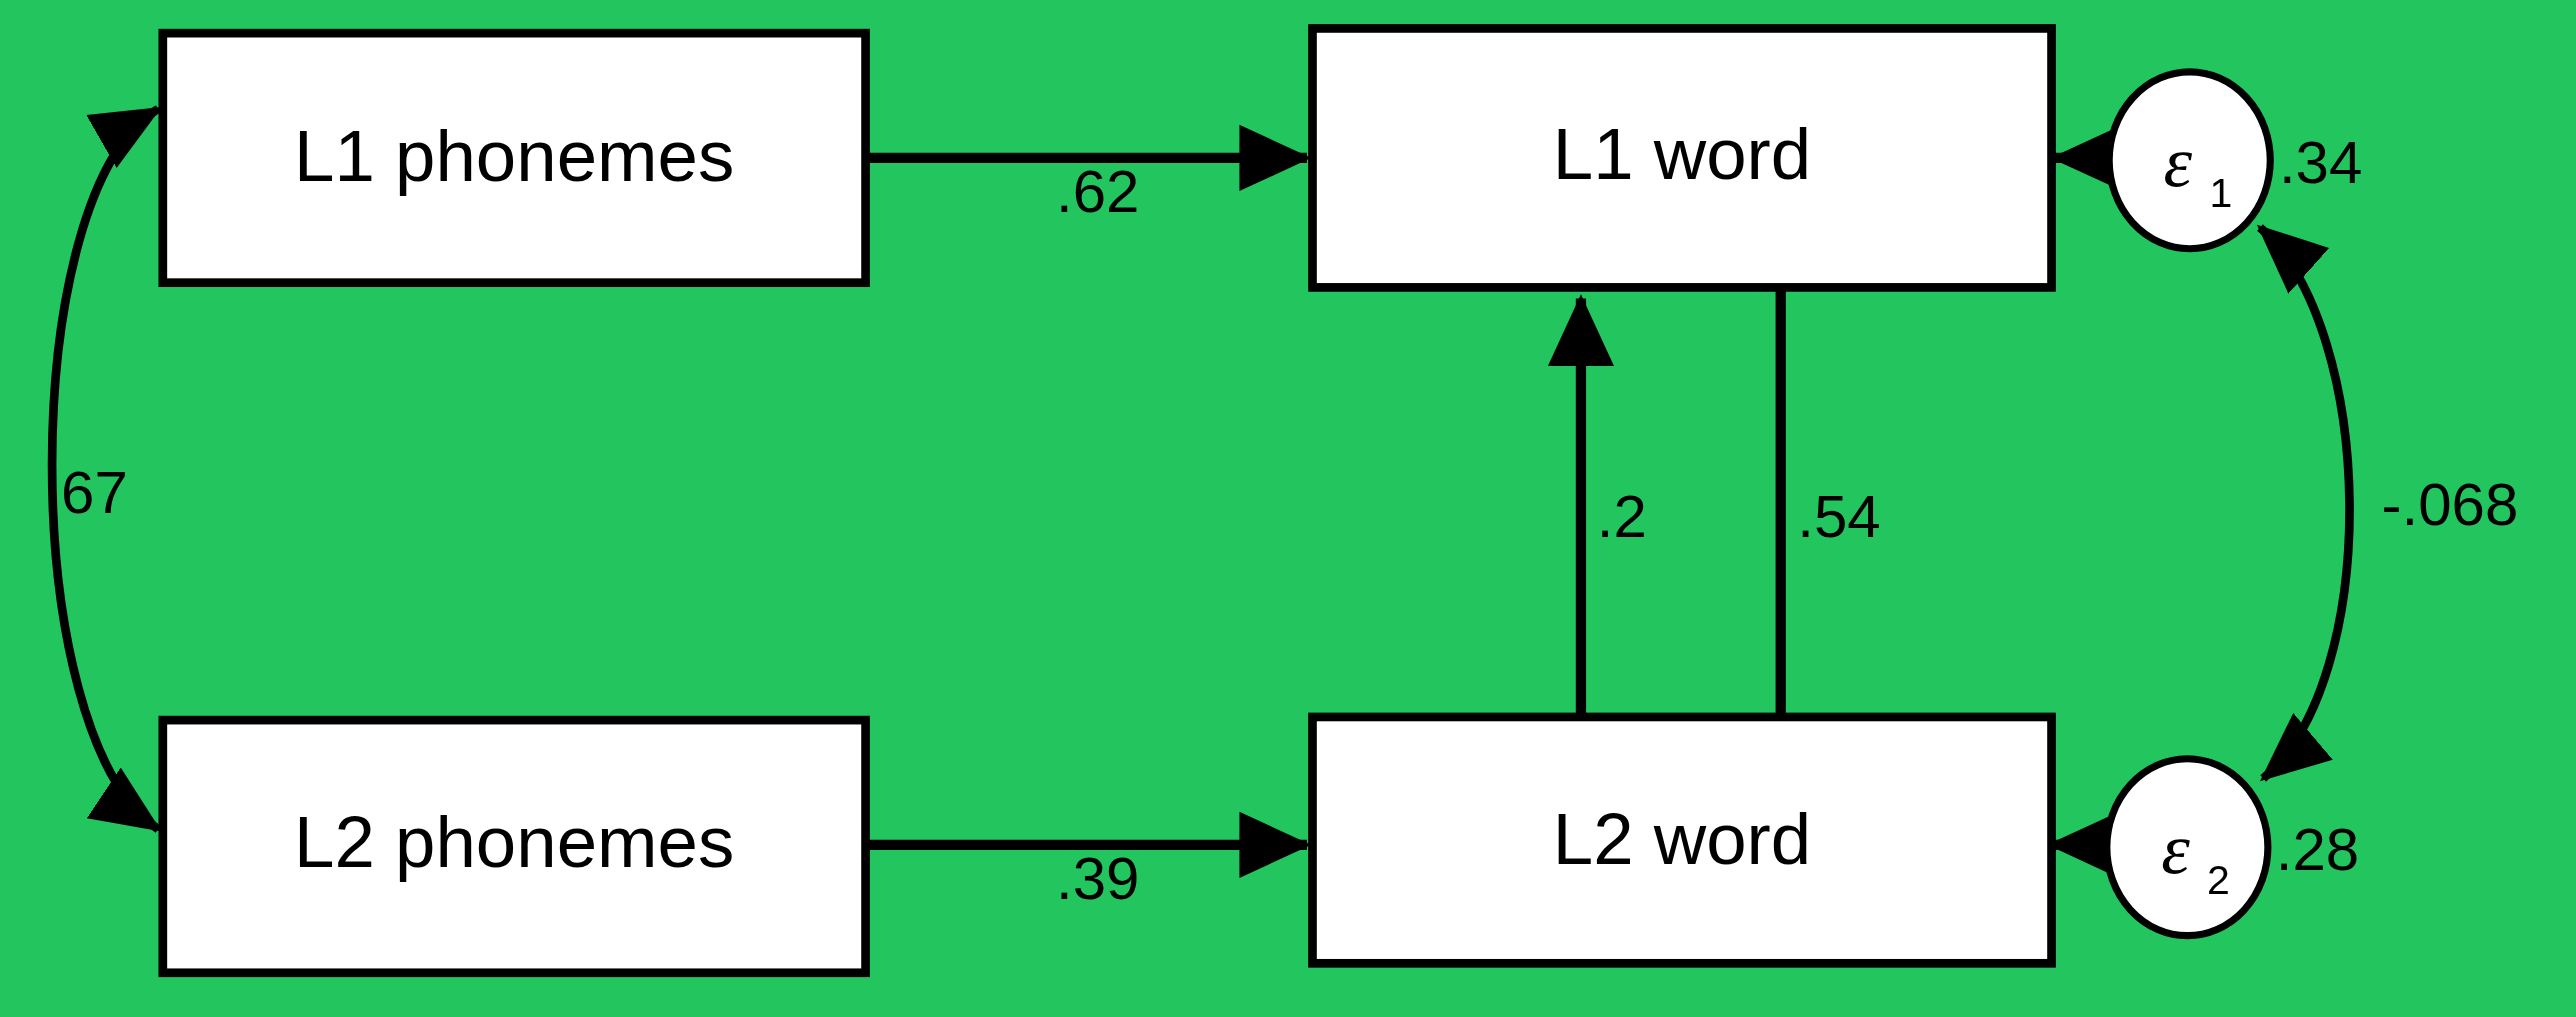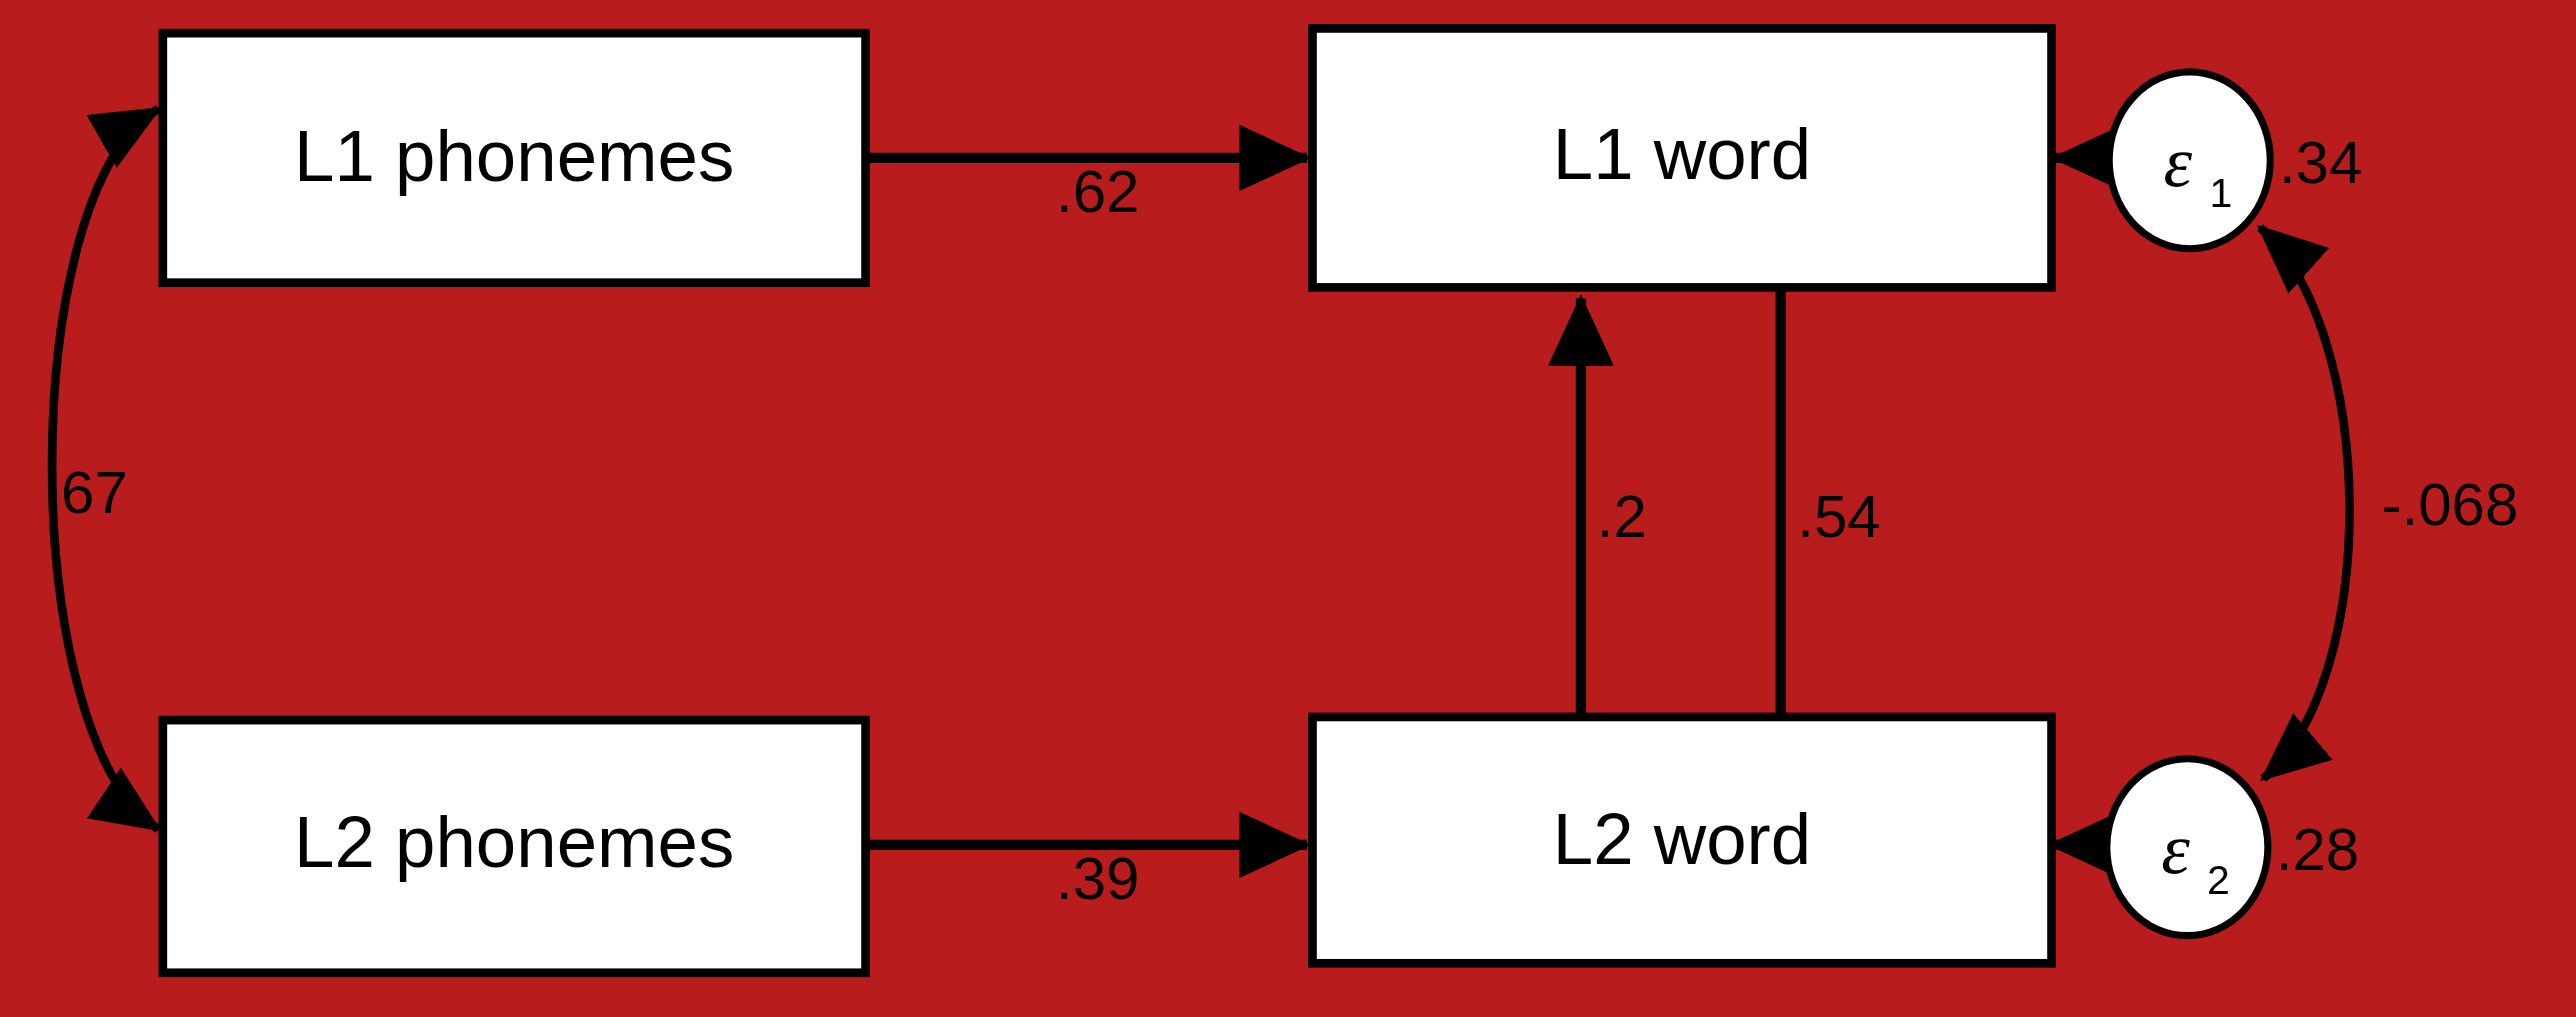--- a/index.html
+++ b/index.html
@@ -10,21 +10,21 @@
   body {
     width: 2576px;
     height: 1017px;
     overflow: hidden;
     font-family: "Liberation Sans", sans-serif;
   }
   #diagram-root {
     position: relative;
     width: 2576px;
     height: 1017px;
-    background: #b91c1c;
+    background: #22c55e;
   }
   svg#path-diagram {
     display: block;
     width: 2576px;
     height: 1017px;
   }
   .node-box {
     fill: #ffffff;
     stroke: #000000;
     stroke-width: 11;

